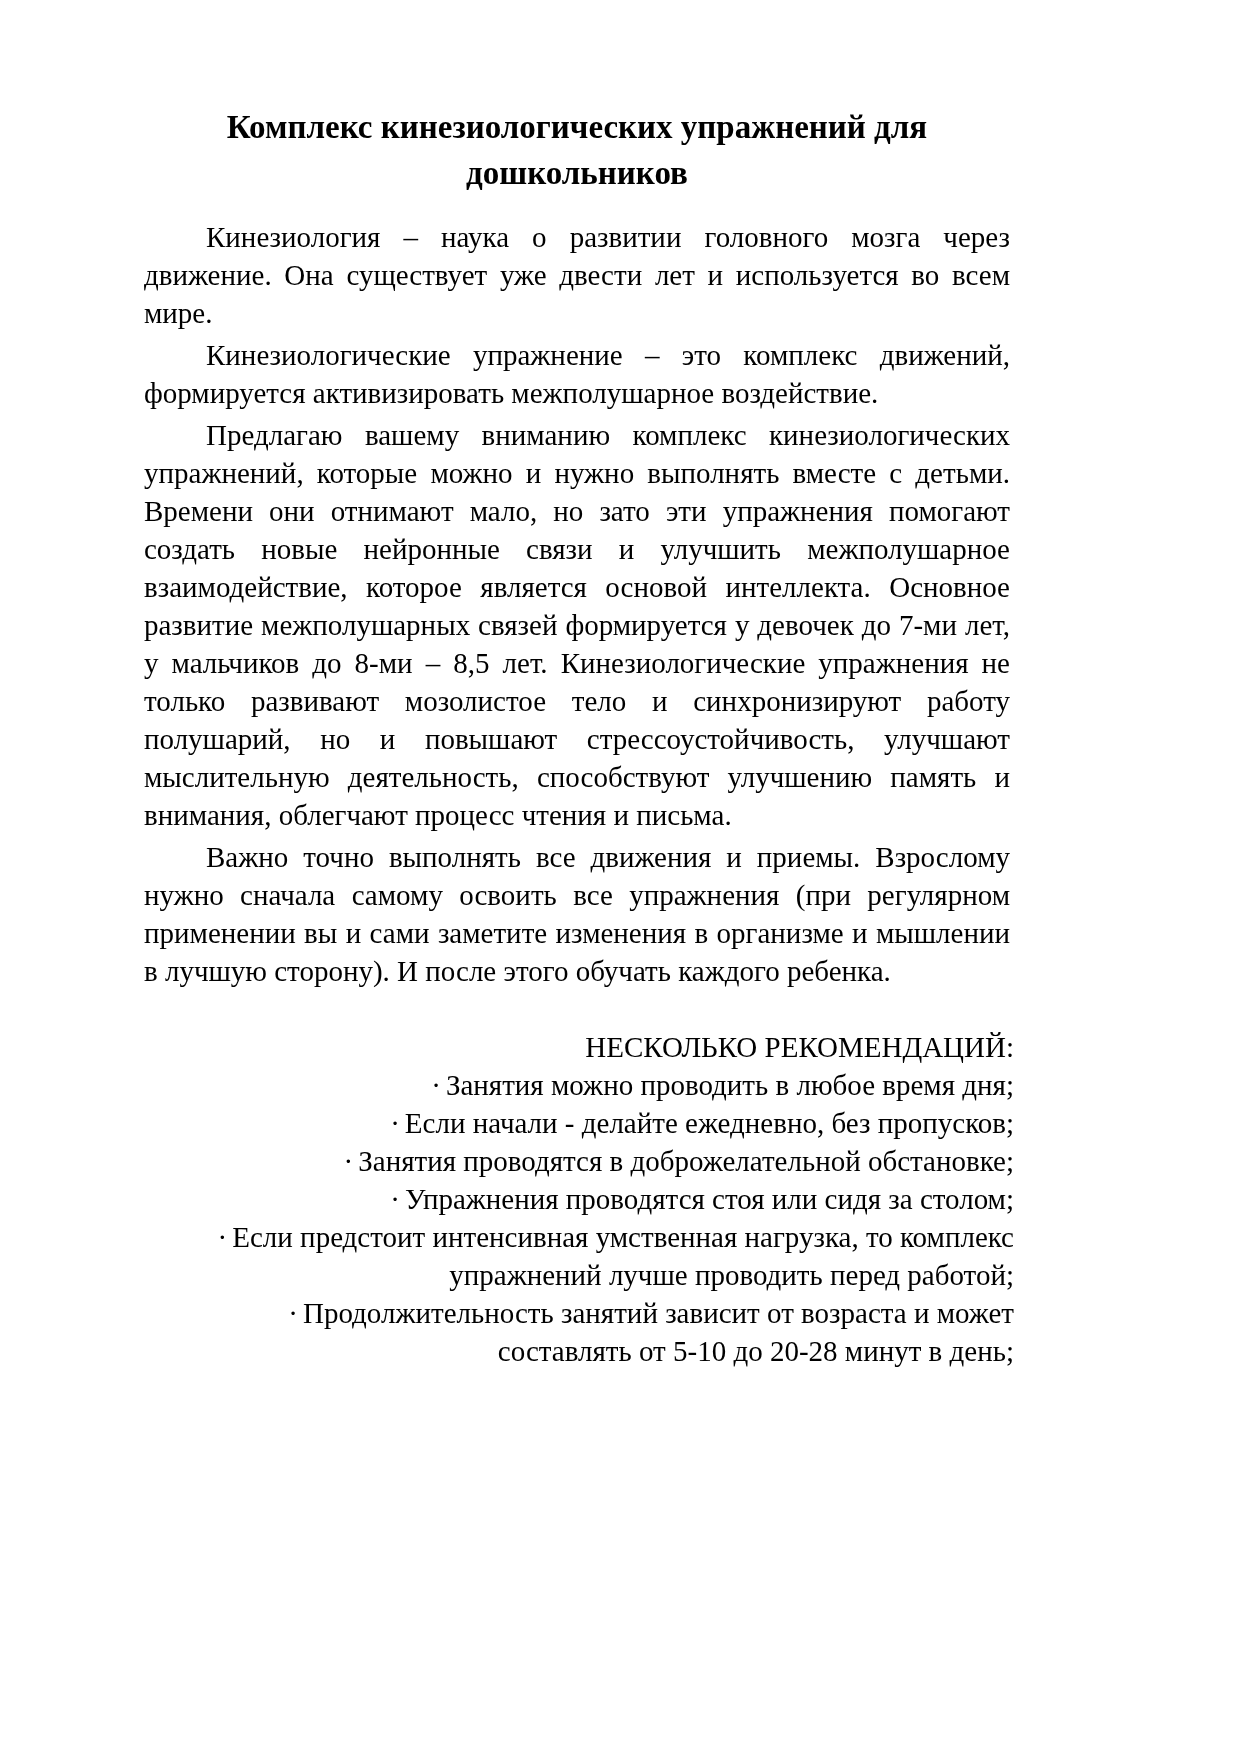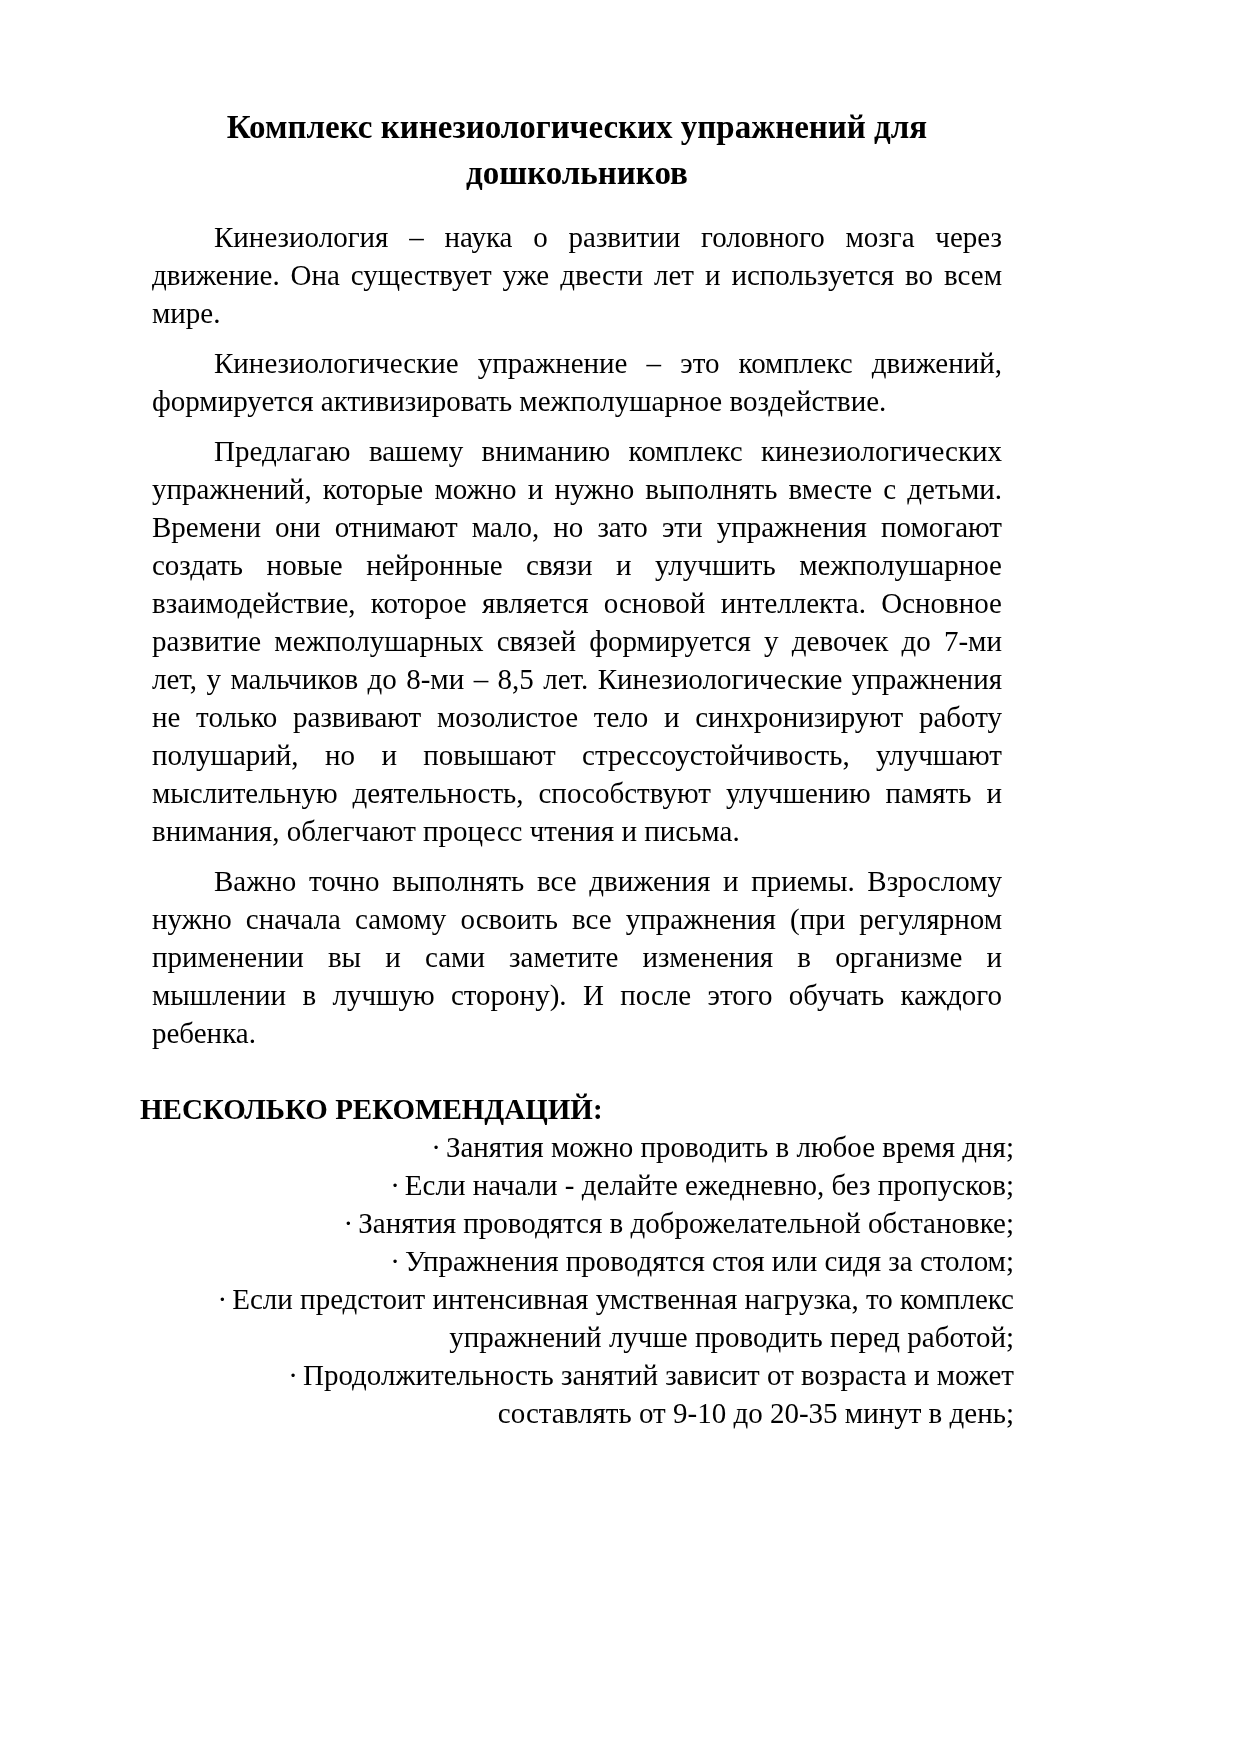--- a/index.html
+++ b/index.html
@@ -28,28 +28,28 @@
     text-align: center;
     font-weight: bold;
     font-size: 33px;
     line-height: 46px;
     margin: 0 0 22px 0;
   }
   .doc-title .title-line {
     display: block;
   }
   .body-para {
-    margin: 12px;
+    margin: 4px;
     text-align: justify;
     text-indent: 62px;
   }
   .rec-heading {
     margin: 38px 0 0 0;
-    text-align: left;
-    font-weight: bold;
+    text-align: right;
+    font-weight: normal;
   }
   .rec-list {
     margin: 0;
     padding: 0;
   }
   .rec-item {
     text-align: right;
     text-indent: 10px;
   }
   .rec-item .bullet {
@@ -73,16 +73,16 @@
   <p class="body-para">Важно точно выполнять все движения и приемы. Взрослому нужно сначала самому освоить все упражнения (при регулярном применении вы и сами заметите изменения в организме и мышлении в лучшую сторону). И после этого обучать каждого ребенка.</p>
 
   <p class="rec-heading">НЕСКОЛЬКО РЕКОМЕНДАЦИЙ:</p>
 
   <div class="rec-list">
     <div class="rec-item"><span class="bullet">·</span><span>Занятия можно проводить в любое время дня;</span></div>
     <div class="rec-item"><span class="bullet">·</span><span>Если начали - делайте ежедневно, без пропусков;</span></div>
     <div class="rec-item"><span class="bullet">·</span><span>Занятия проводятся в доброжелательной обстановке;</span></div>
     <div class="rec-item"><span class="bullet">·</span><span>Упражнения проводятся стоя или сидя за столом;</span></div>
     <div class="rec-item"><span class="bullet">·</span><span>Если предстоит интенсивная умственная нагрузка, то комплекс упражнений лучше проводить перед работой;</span></div>
-    <div class="rec-item"><span class="bullet">·</span><span>Продолжительность занятий зависит от возраста и может составлять от 9-10 до 20-35 минут в день;</span></div>
+    <div class="rec-item"><span class="bullet">·</span><span>Продолжительность занятий зависит от возраста и может составлять от 5-10 до 20-28 минут в день;</span></div>
   </div>
 
 </div>
 
 </body></html>

